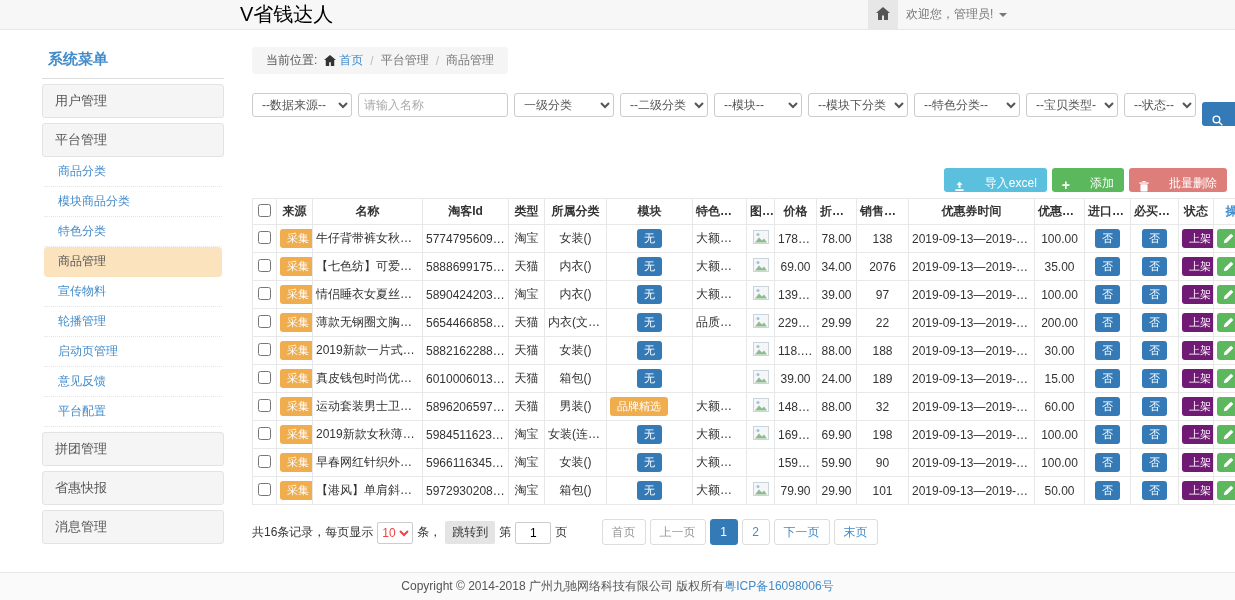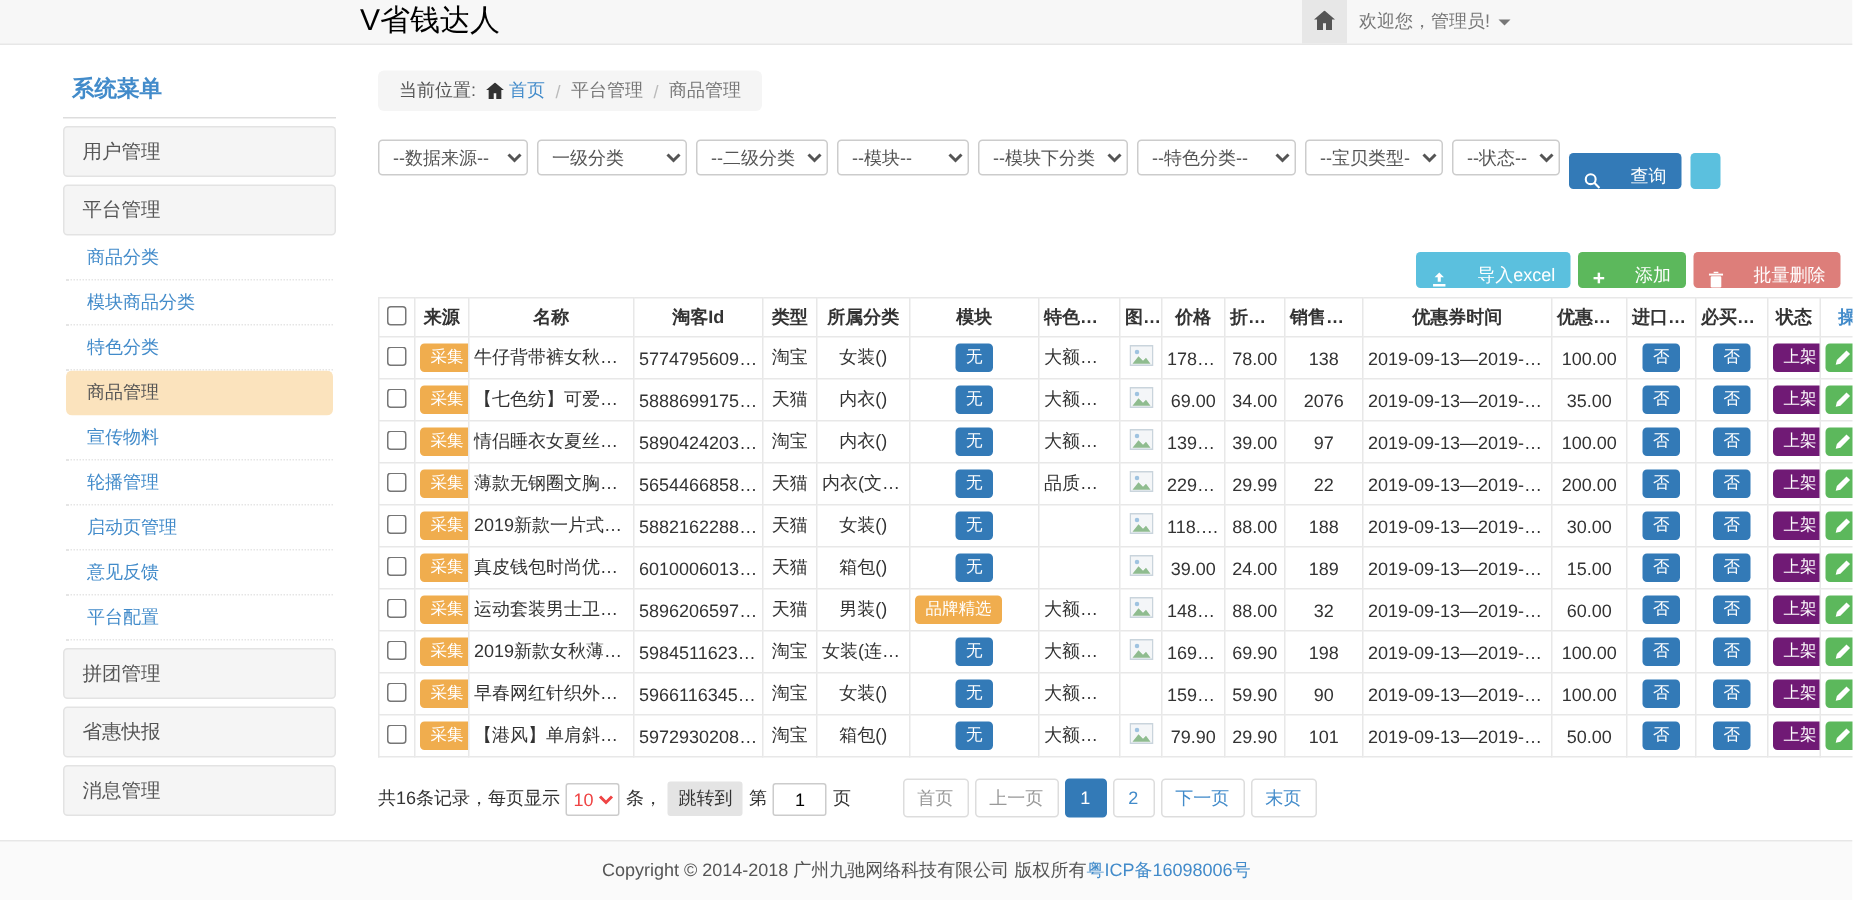--- a/index.html
+++ b/index.html
@@ -65,21 +65,21 @@
   .per-page{height:22px;border:1px solid #ccc;border-radius:2px;font-size:12px;font-family:inherit;color:#ef4444;background:#fff;}
   .jump-chip{background:#e4e4e4;padding:3px 7px;border-radius:2px;cursor:pointer;}
   .jump-input{width:36px;height:22px;border:1px solid #ccc;border-radius:2px;text-align:center;font-size:12px;font-family:inherit;}
   .pager{display:flex;gap:4px;}
   .page-btn{min-width:28px;height:26px;border:1px solid #ddd;background:#fff;border-radius:3px;font-size:12px;padding:0 9px;font-family:inherit;cursor:pointer;}
   .page-btn.disabled{color:#999;cursor:default;}
   .page-btn.link{color:#428bca;}
   .page-btn.active{background:#337ab7;border-color:#337ab7;color:#fff;}
 
   
-  .footer{position:absolute;left:0;bottom:0;width:100%;height:40px;background:#fafafa;border-top:1px solid #e7e7e7;display:flex;align-items:center;justify-content:center;color:#555;font-size:12px;gap:0;}
+  .footer{position:absolute;left:0;bottom:0;width:100%;height:28px;background:#fafafa;border-top:1px solid #e7e7e7;display:flex;align-items:center;justify-content:center;color:#555;font-size:12px;gap:0;}
   .footer .icp{color:#428bca;text-decoration:none;cursor:pointer;}
 </style>
 </head>
 <body>
 
 <div class="topbar">
   <span class="brand">V省钱达人</span>
   <button class="home-box">
     <span>
       <svg width="14" height="13" viewBox="0 0 14 13">
@@ -128,20 +128,21 @@
       </span>
       <span class="bc-sep">/</span>
       <span class="bc-item" id="bc-item-0">平台管理</span>
       <span class="bc-sep">/</span>
       <span class="bc-item" id="bc-item-1">商品管理</span>
     </div>
 
     <div class="filters">
       <span id="filter-controls" style="display:flex;gap:6px;align-items:center;">
           <select class="f-select" style="width: 100px;"><option>--数据来源--</option></select>
+          <input class="f-input" placeholder="请输入名称" style="width: 150px;">
           <select class="f-select" style="width: 100px;"><option>一级分类</option></select>
           <select class="f-select" style="width: 88px;"><option>--二级分类--</option></select>
           <select class="f-select" style="width: 88px;"><option>--模块--</option></select>
           <select class="f-select" style="width: 100px;"><option>--模块下分类--</option></select>
           <select class="f-select" style="width: 106px;"><option>--特色分类--</option></select>
           <select class="f-select" style="width: 92px;"><option>--宝贝类型--</option></select>
           <select class="f-select" style="width: 72px;"><option>--状态--</option></select>
         </span>
       <button class="btn btn-primary">
         <svg width="11" height="11" viewBox="0 0 16 16" fill="none" stroke="#fff" stroke-width="2">

